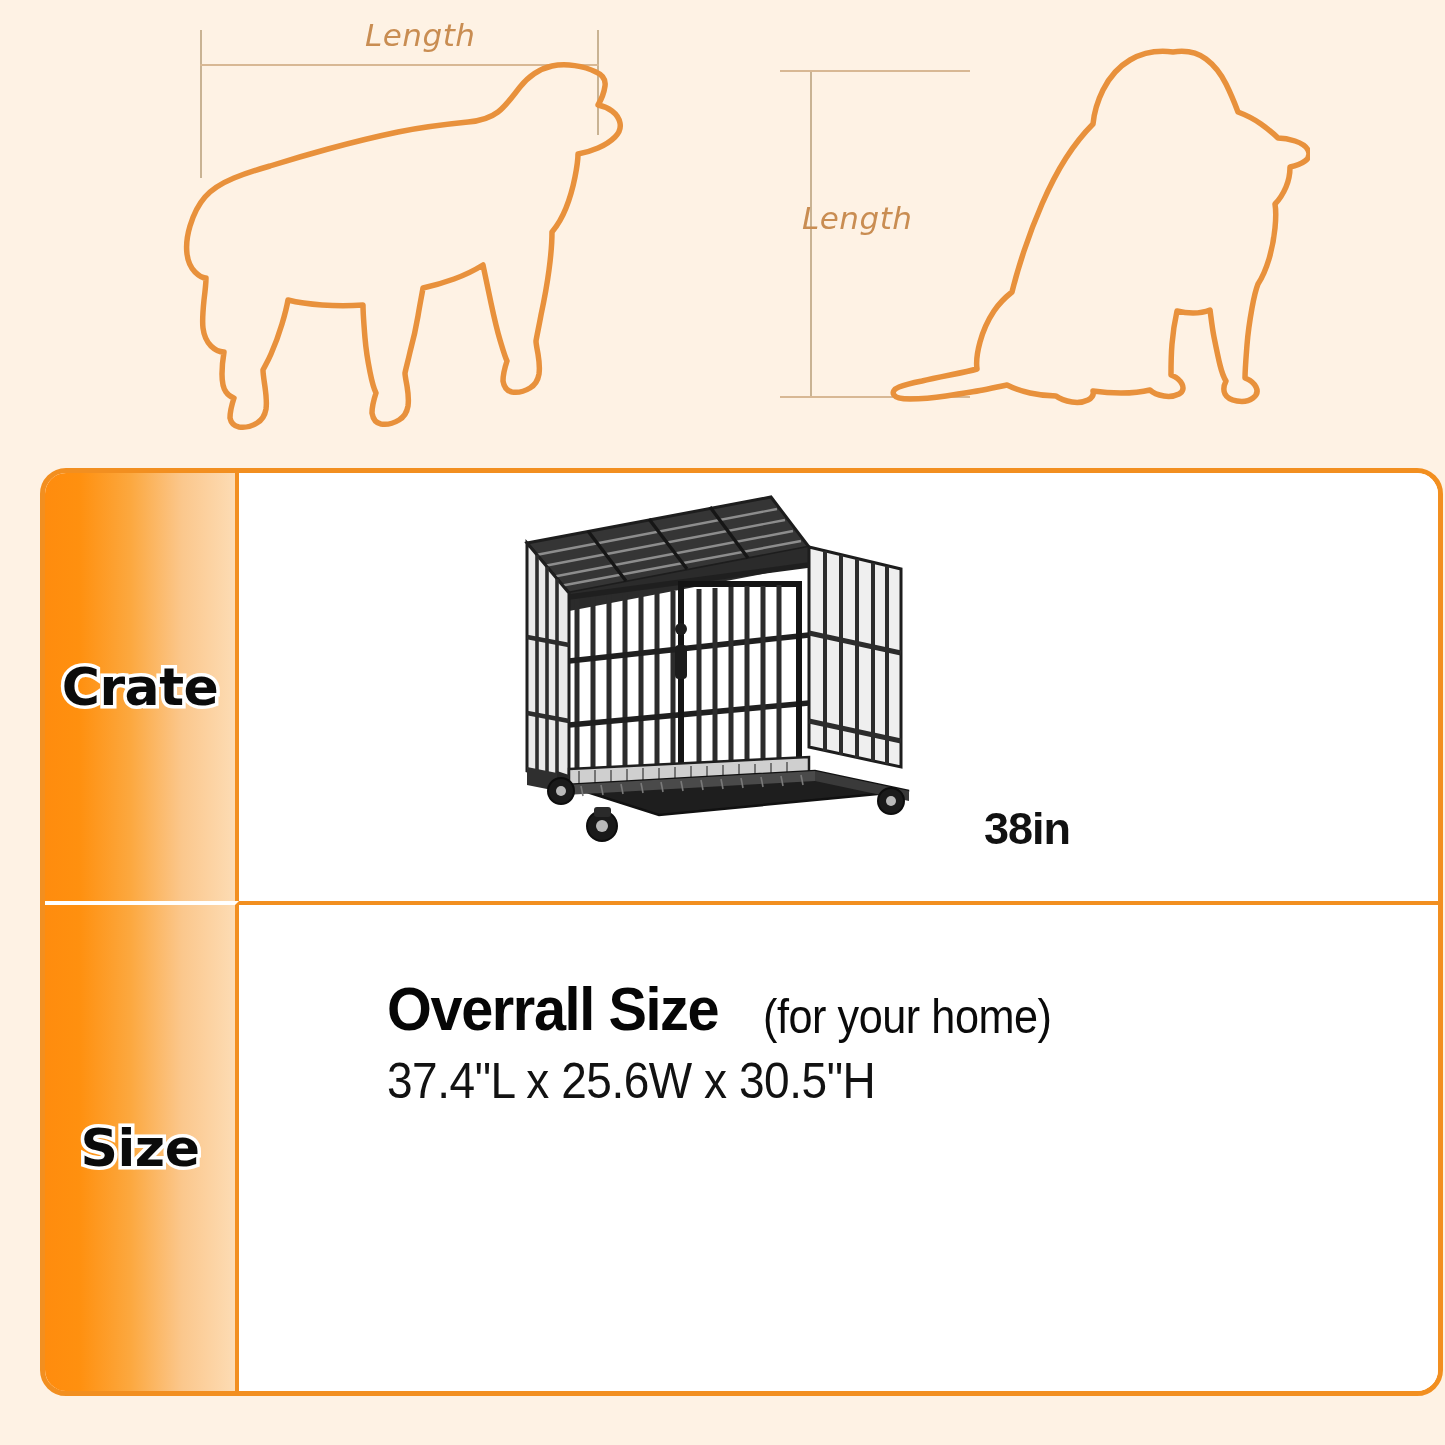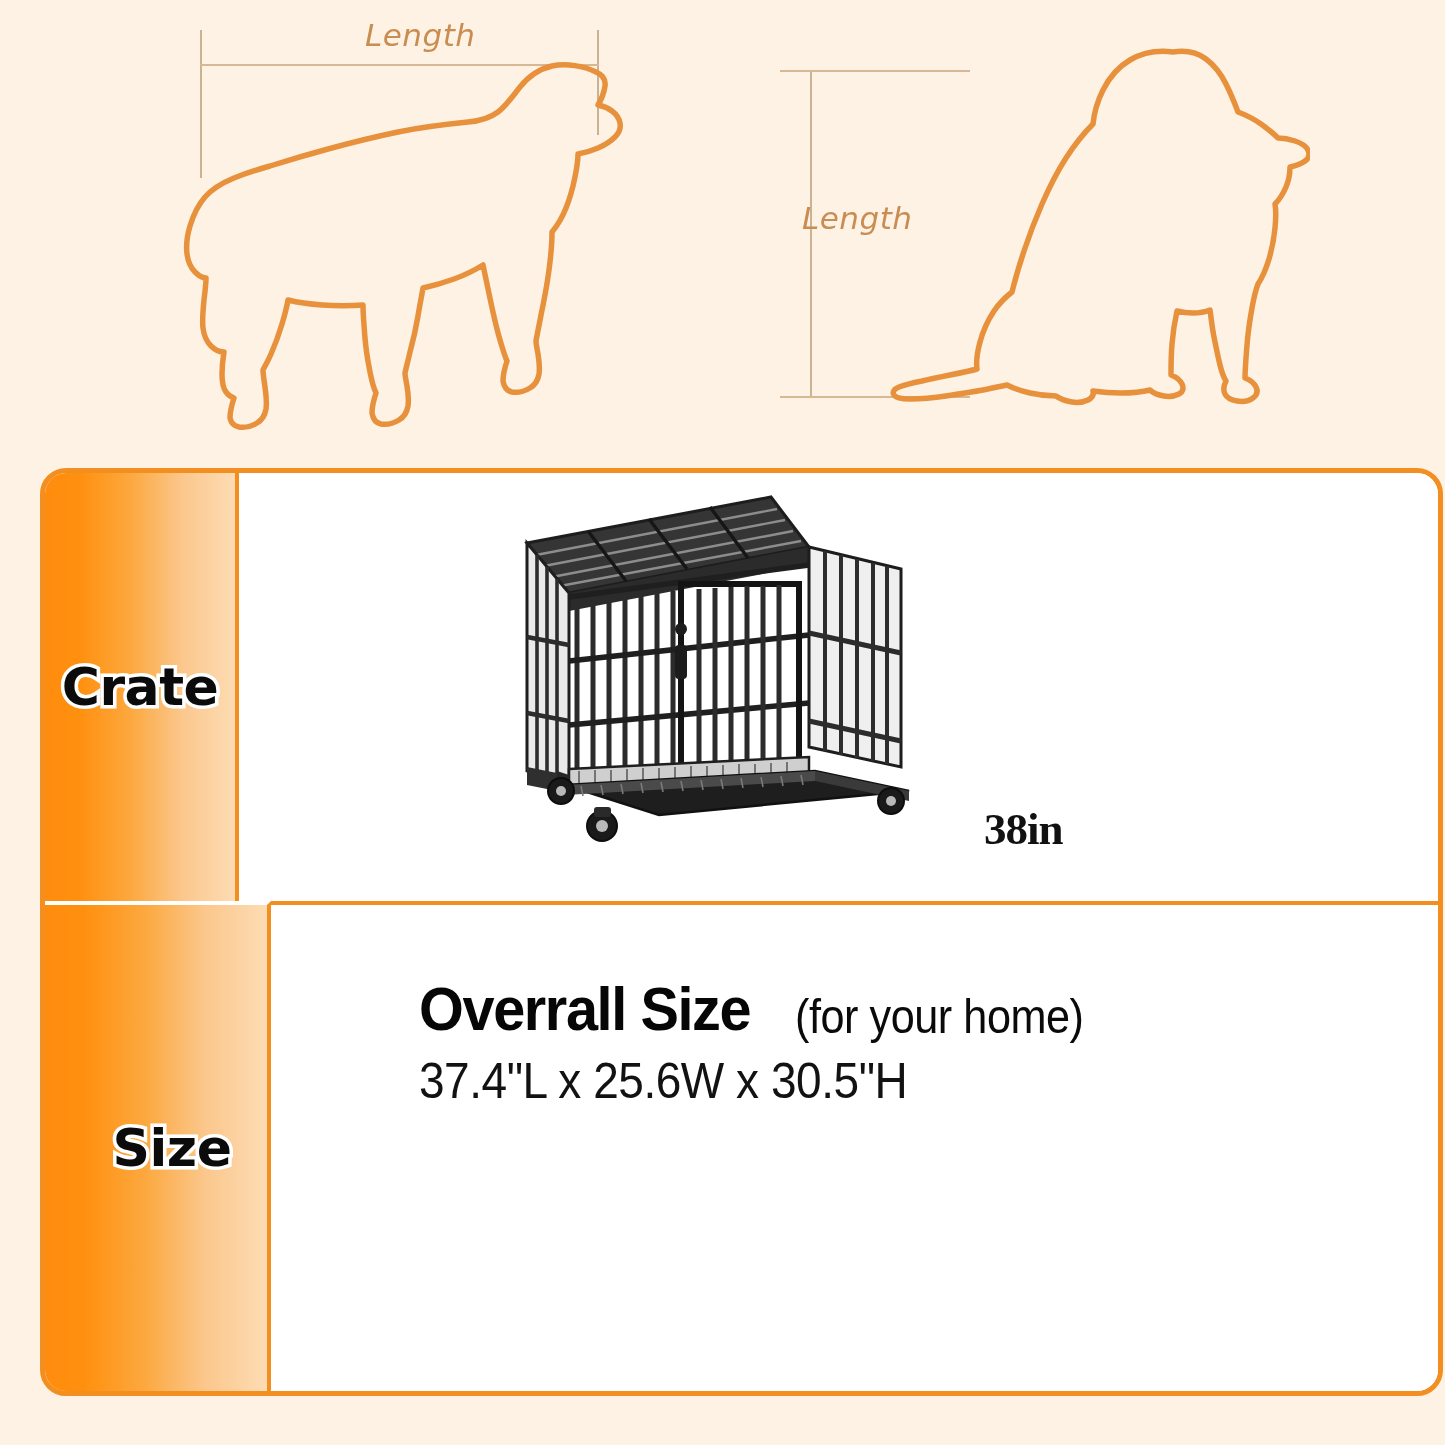--- a/index.html
+++ b/index.html
@@ -83,21 +83,21 @@
   .row-label-cell {
     width: 190px;
     flex: 0 0 190px;
     position: relative;
     background: linear-gradient(to right, #FF8C0E 0%, #FF900F 18%, #FCA83F 45%, #FBC78C 72%, #FDDCB4 100%);
     border-right: 4px solid #F28F20;
     display: flex;
     align-items: center;
     justify-content: center;
   }
-  #row-size .row-label-cell { border-top: 4px solid #FFFFFF; margin-top: -4px; padding-left: 32px; }
+  #row-size .row-label-cell { border-top: 4px solid #FFFFFF; margin-top: -4px; }
 
   .row-label-text {
     font-size: 52px;
     font-weight: bold;
     color: #0B0B0B;
     font-family: "DejaVu Sans", sans-serif;
     -webkit-text-stroke: 7px #FFFFFF;
     paint-order: stroke fill;
     letter-spacing: -0.5px;
   }
@@ -116,21 +116,21 @@
     width: 420px;
     height: 390px;
   }
   #crate-dimension-label {
     position: absolute;
     left: 745px;
     top: 330px;
     font-size: 45px;
     font-weight: bold;
     color: #111111;
-    font-family: Liberation Serif, serif;
+    font-family: Liberation Sans, sans-serif;
     letter-spacing: -1px;
   }
 
   
   #size-text-block {
     position: absolute;
     left: 148px;
     top: 68px;
     width: 1000px;
   }

